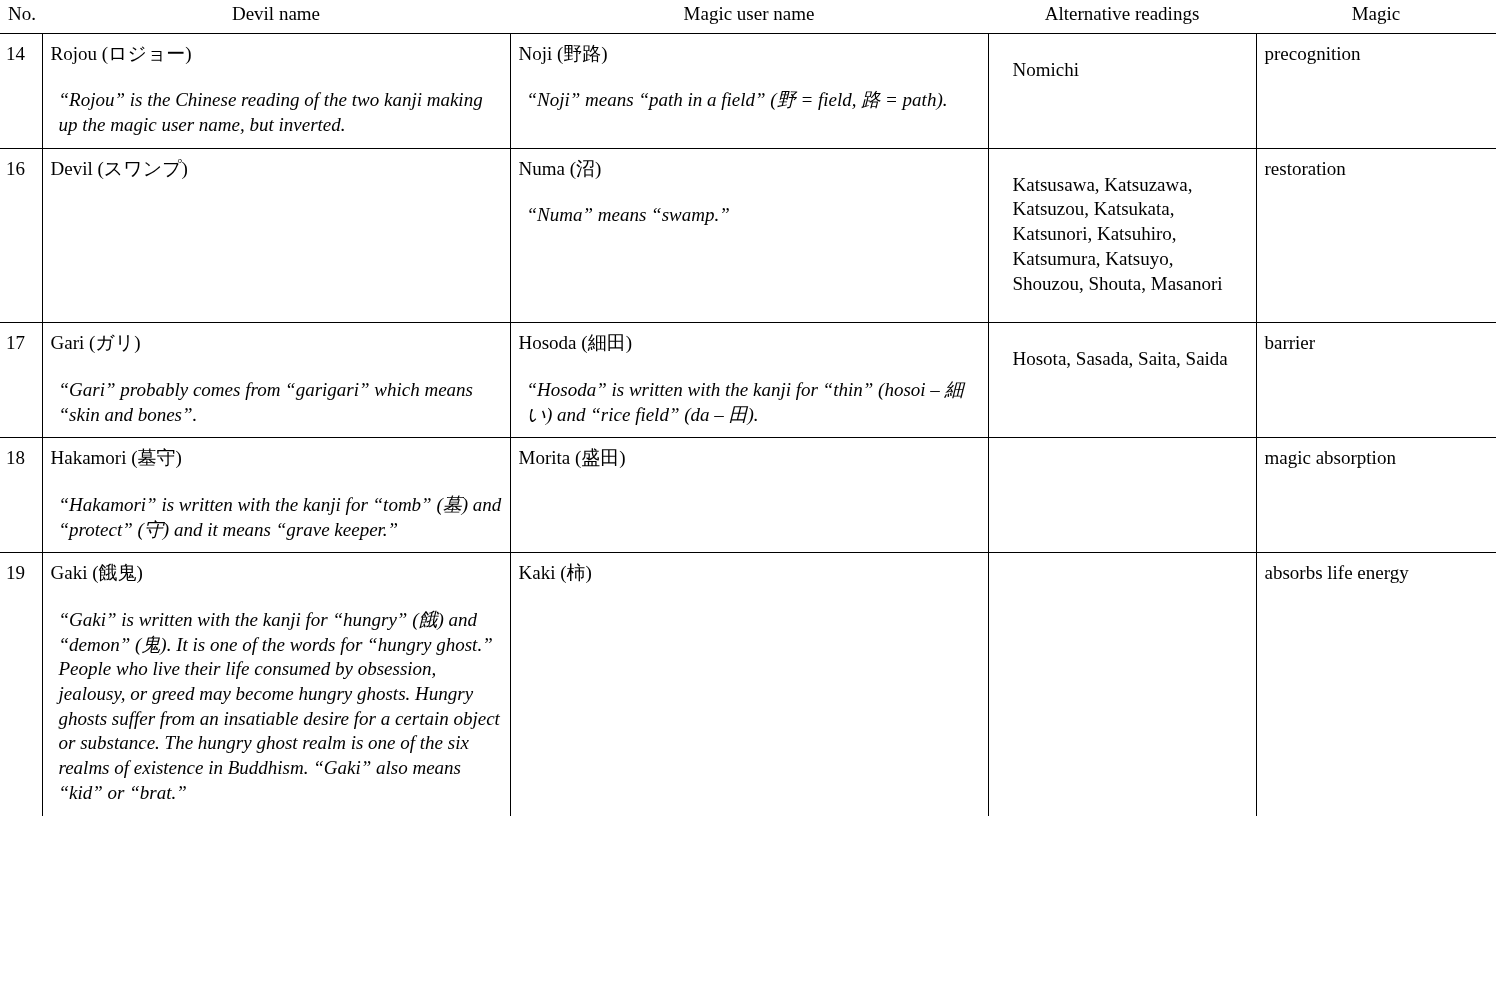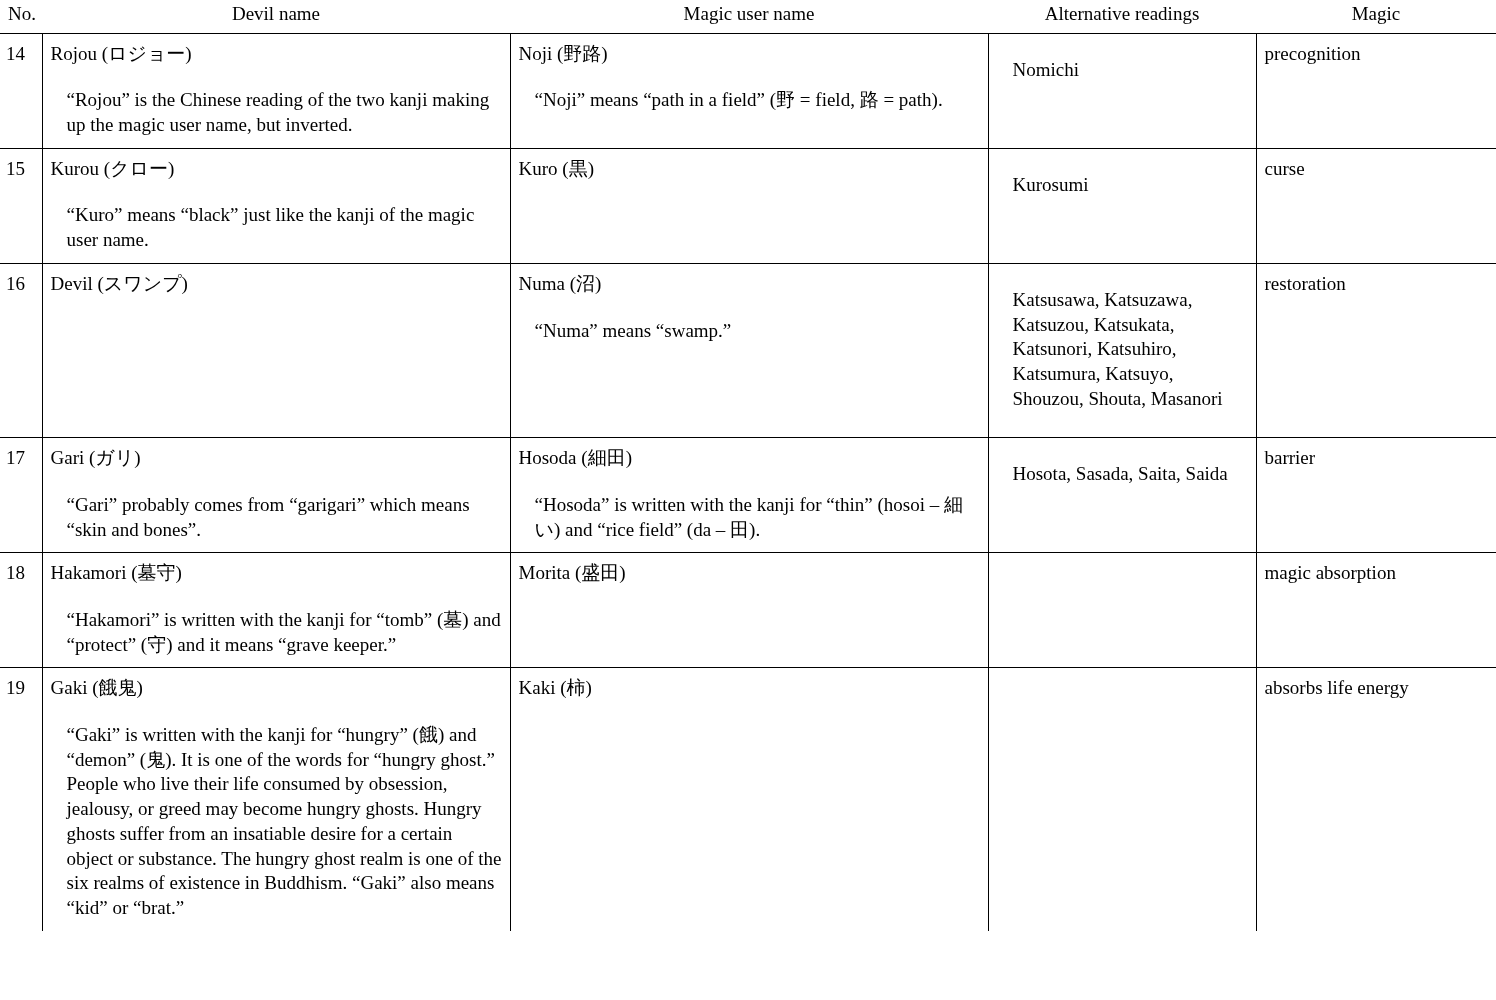--- a/index.html
+++ b/index.html
@@ -59,21 +59,22 @@
     margin-left: 12px;
   }
   tbody tr:last-child td {
     border-bottom: none;
   }
   .name-line {
     margin: 0 0 0 0;
     white-space: nowrap;
   }
   .note {
-    margin: 22px 0 0 16px;
+    margin: 22px 0 0 8px;
+    font-style: italic;
   }
   .alt-text { margin: 16px; }
   .mag-text { margin: 0; }
 </style>
 </head>
 <body>
 
 <div class="doc">
   <table class="devil-table">
     <colgroup>
@@ -105,37 +106,20 @@
           <div class="note">“Noji” means “path in a field” (野 = field, 路 = path).</div>
         </td>
         <td>
           <div class="alt-text">Nomichi</div>
         </td>
         <td class="last-cell">
           <div class="mag-text">precognition</div>
         </td>
       </tr>
 
-      <tr>
-        <td class="no-cell">15</td>
-        <td>
-          <div class="name-line">Kurou (クロー)</div>
-          <div class="note">“Kuro” means “black” just like the kanji of the magic user name.</div>
-        </td>
-        <td>
-          <div class="name-line">Kuro (黒)</div>
-          <div class="note"></div>
-        </td>
-        <td>
-          <div class="alt-text">Kurosumi</div>
-        </td>
-        <td class="last-cell">
-          <div class="mag-text">curse</div>
-        </td>
-      </tr>
 
       <tr>
         <td class="no-cell">16</td>
         <td>
           <div class="name-line">Devil (スワンプ)</div>
           <div class="note"></div>
         </td>
         <td>
           <div class="name-line">Numa (沼)</div>
           <div class="note">“Numa” means “swamp.”</div>

